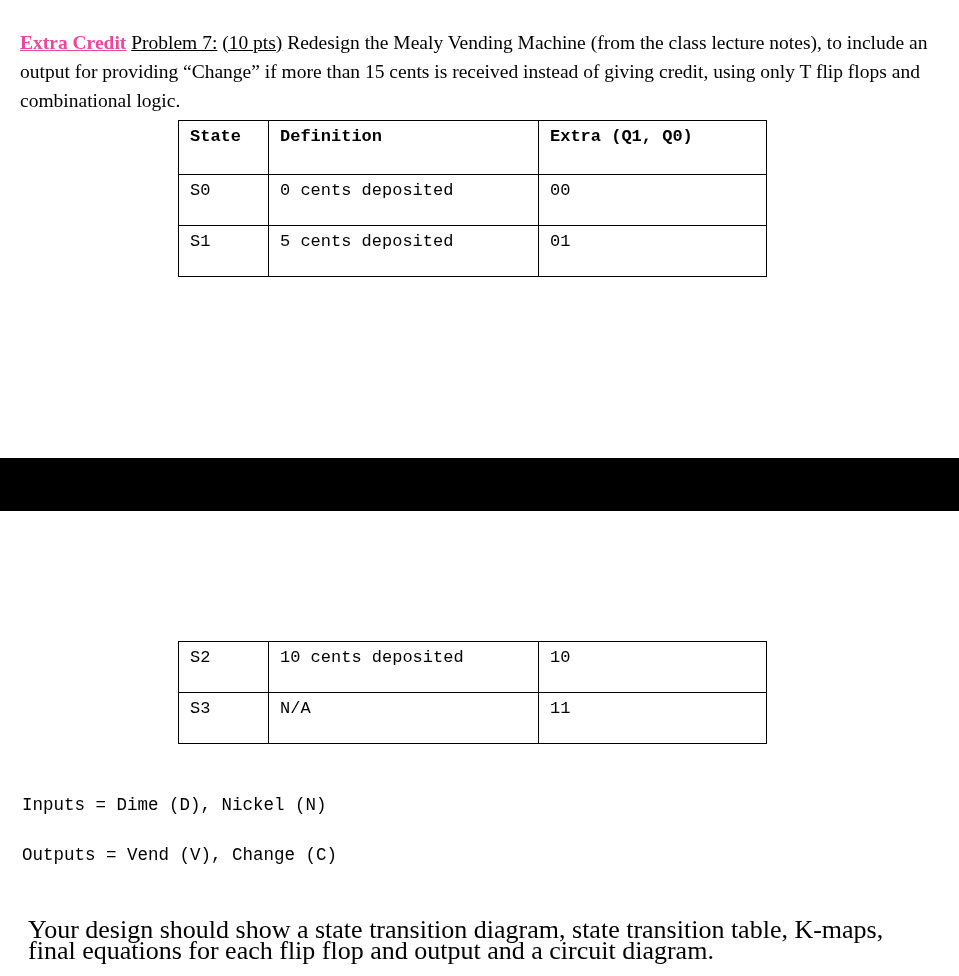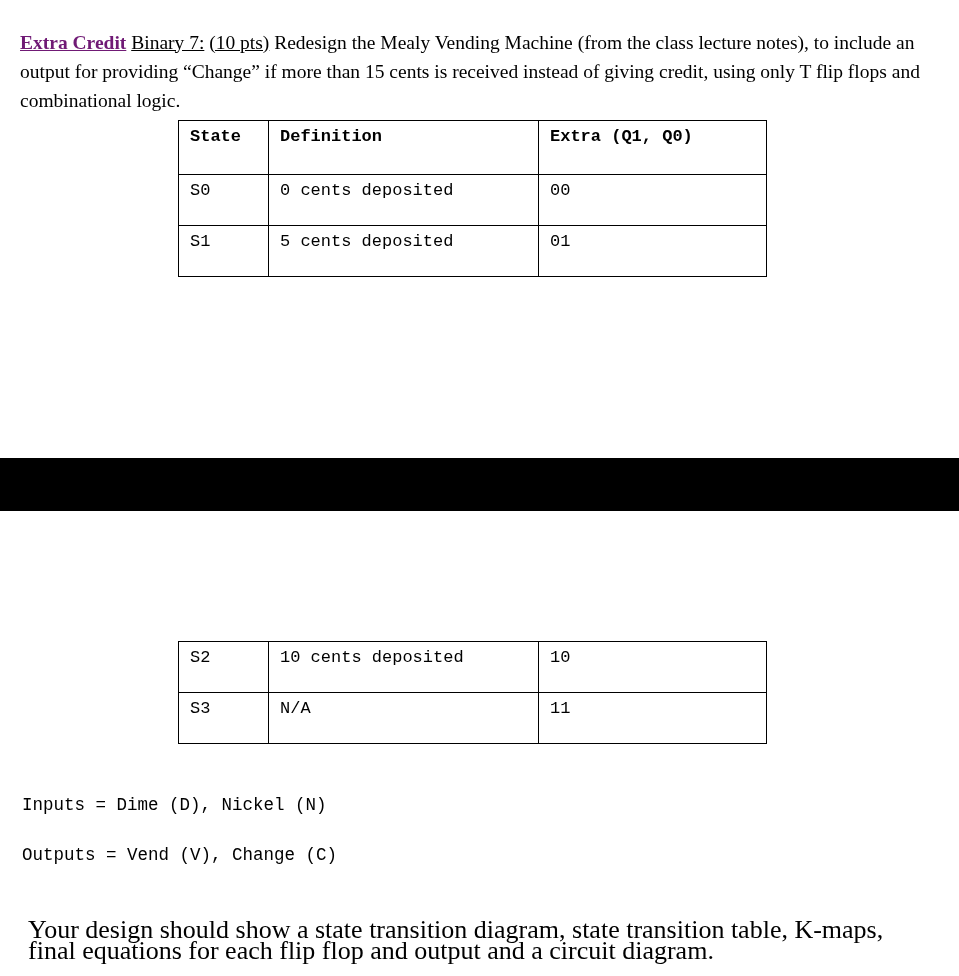--- a/index.html
+++ b/index.html
@@ -24,21 +24,21 @@
   .intro {
     position: absolute;
     left: 20px;
     top: 8px;
     width: 918px;
     font-size: 19.5px;
     line-height: 29px;
     font-family: "Liberation Serif", serif;
   }
   .ec-label {
-    color: #701a75;
+    color: #ec4899;
     font-weight: bold;
     text-decoration: underline;
   }
   .u {
     text-decoration: underline;
   }
   
   table.statetbl {
     position: absolute;
     border-collapse: collapse;
@@ -103,21 +103,21 @@
     width: 870px;
     font-size: 26px;
     line-height: 21px;
   }
 </style>
 </head>
 <body>
 
 <div class="page">
 
-  <p class="intro"><span class="ec-label">Extra Credit</span> <span class="u">Binary 7:</span> <span class="u">(10 pts)</span> <span>Redesign the Mealy Vending Machine (from the class lecture notes), to include an output for providing “Change” if more than 15 cents is received instead of giving credit, using only T flip flops and combinational logic.</span></p>
+  <p class="intro"><span class="ec-label">Extra Credit</span> <span class="u">Problem 7:</span> <span class="u">(10 pts)</span> <span>Redesign the Mealy Vending Machine (from the class lecture notes), to include an output for providing “Change” if more than 15 cents is received instead of giving credit, using only T flip flops and combinational logic.</span></p>
 
   <table class="statetbl" id="table-top">
     <tbody>
         <tr>
       <th class="c0">State</th>
       <th class="c1">Definition</th>
       <th class="c2">Extra (Q1, Q0)</th>
     </tr>
     <tr class="row">
       <td class="c0">S0</td>

